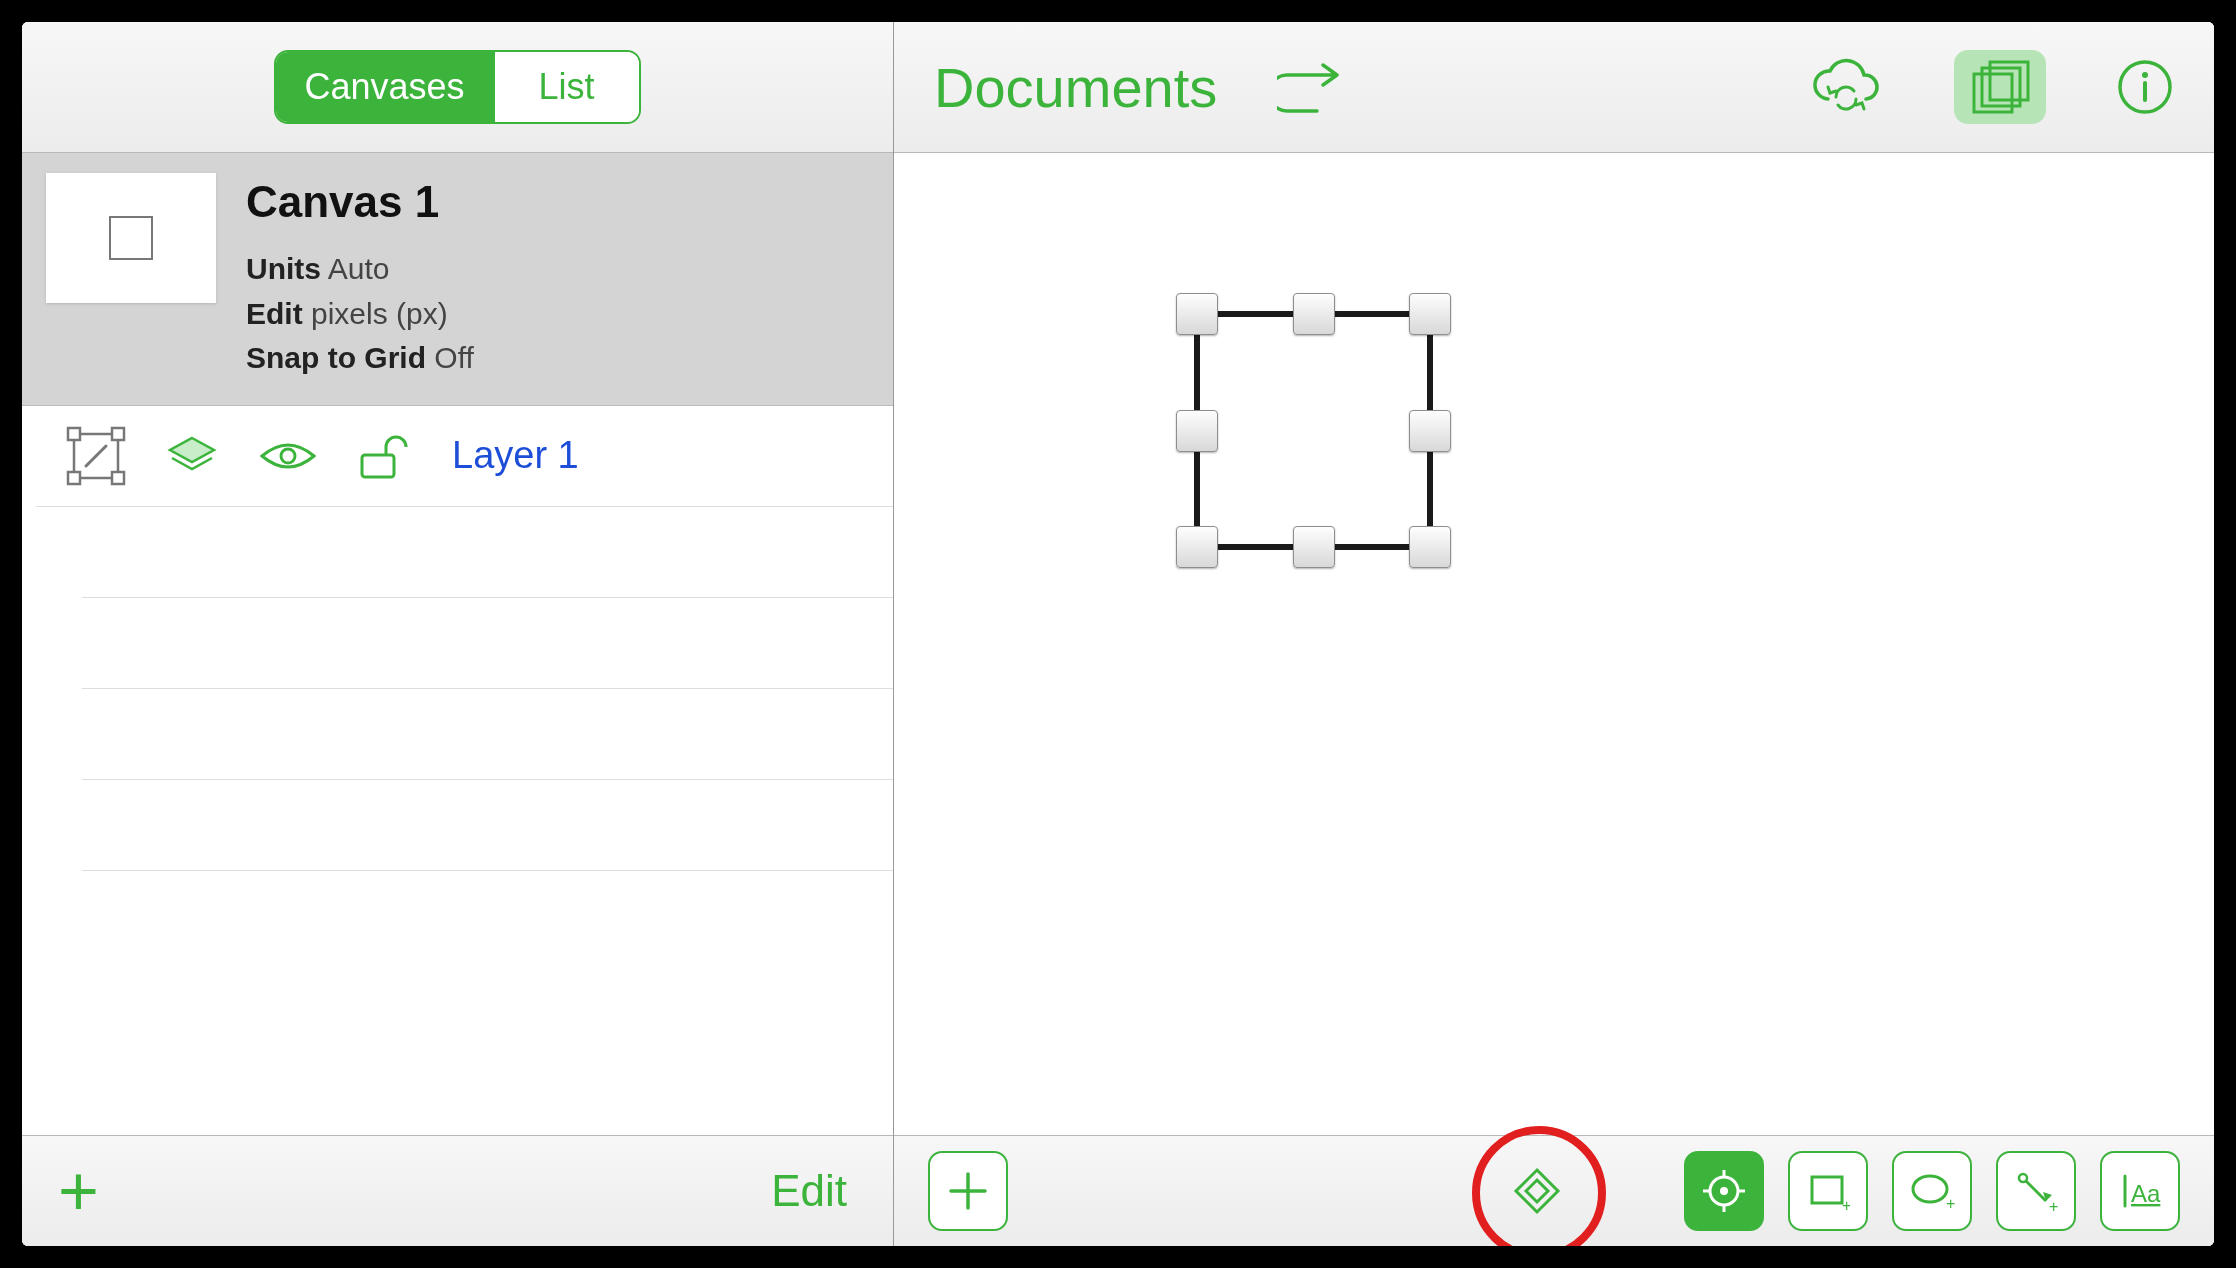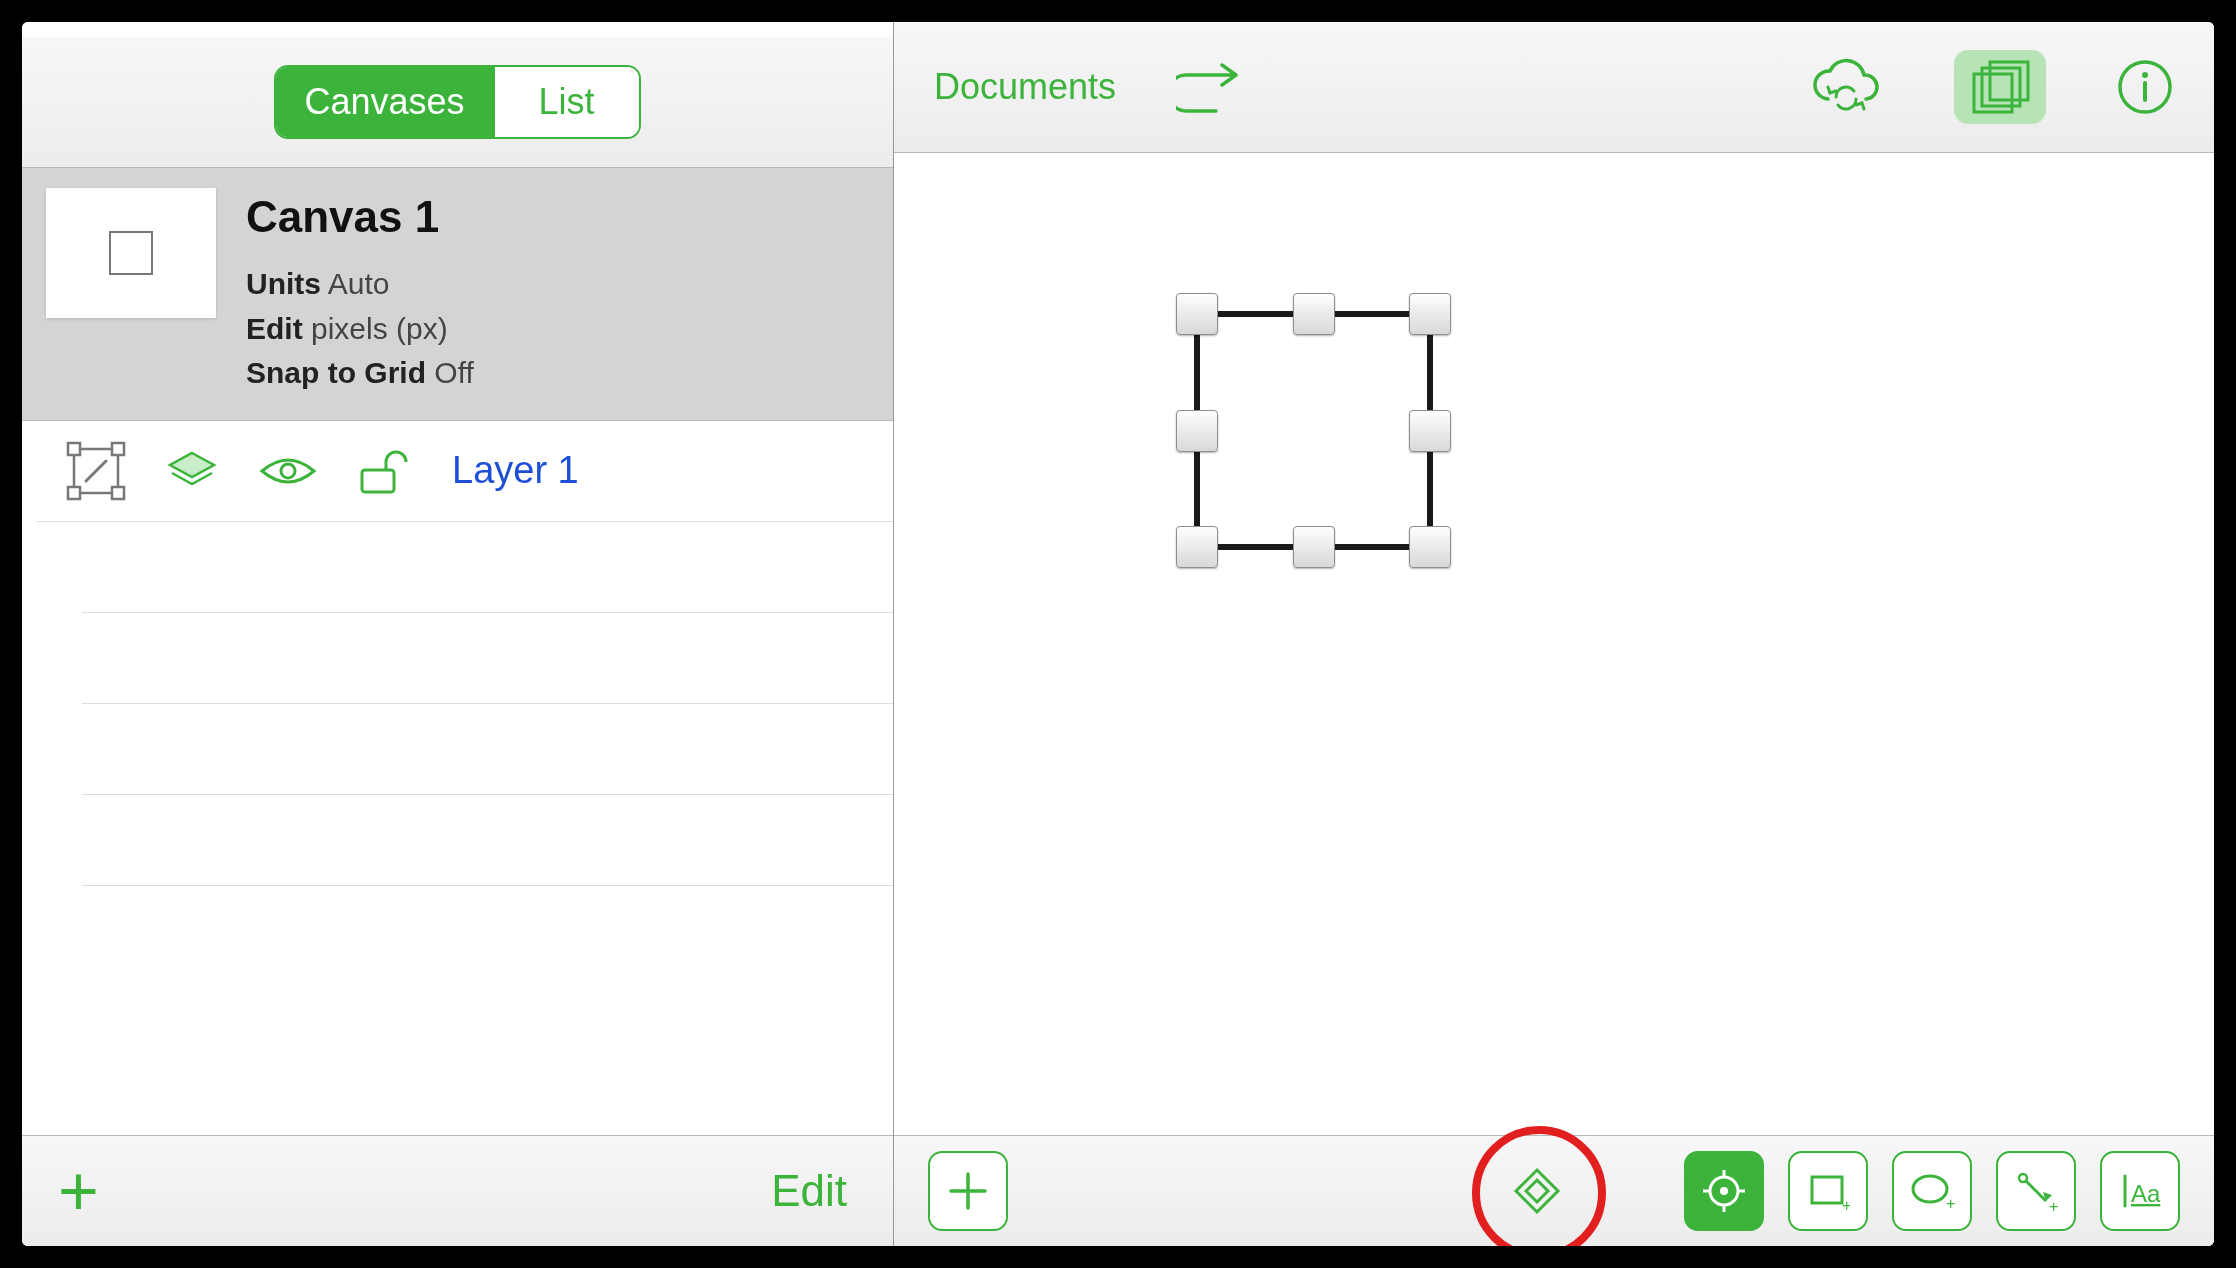--- a/index.html
+++ b/index.html
@@ -42,21 +42,20 @@
     border-right:1px solid #999;
     background:#fff;
   }
   .sidebar-top{
     height:130px;
     background:linear-gradient(#f7f7f7,#ececec);
     border-bottom:1px solid #b8b8b8;
     display:flex;
     align-items:center;
     justify-content:center;
-    margin-top:15px;
   }
   .seg{
     display:flex;
     border:2px solid var(--green);
     border-radius:14px;
     overflow:hidden;
     height:70px;
   }
   .seg-item{
     display:flex;align-items:center;justify-content:center;
@@ -115,21 +114,21 @@
     flex:1;display:flex;flex-direction:column;background:#fff;
   }
   .main-top{
     height:130px;
     background:linear-gradient(#f7f7f7,#ececec);
     border-bottom:1px solid #b8b8b8;
     display:flex;align-items:center;
     padding:0 40px;
     gap:60px;
   }
-  .docs-btn{color:var(--green);font-size:36px;cursor:pointer;}
+  .docs-btn{color:var(--green);font-size:56px;cursor:pointer;}
   .top-icon{cursor:pointer;display:flex;align-items:center;justify-content:center;}
   .top-right{margin-left:auto;display:flex;align-items:center;gap:70px;}
   .pill{
     background:var(--green-soft);border-radius:14px;padding:8px 14px;display:flex;align-items:center;
   }
   
   .canvas-area{
     flex:1;position:relative;background:#fff;
   }
   .shape{

